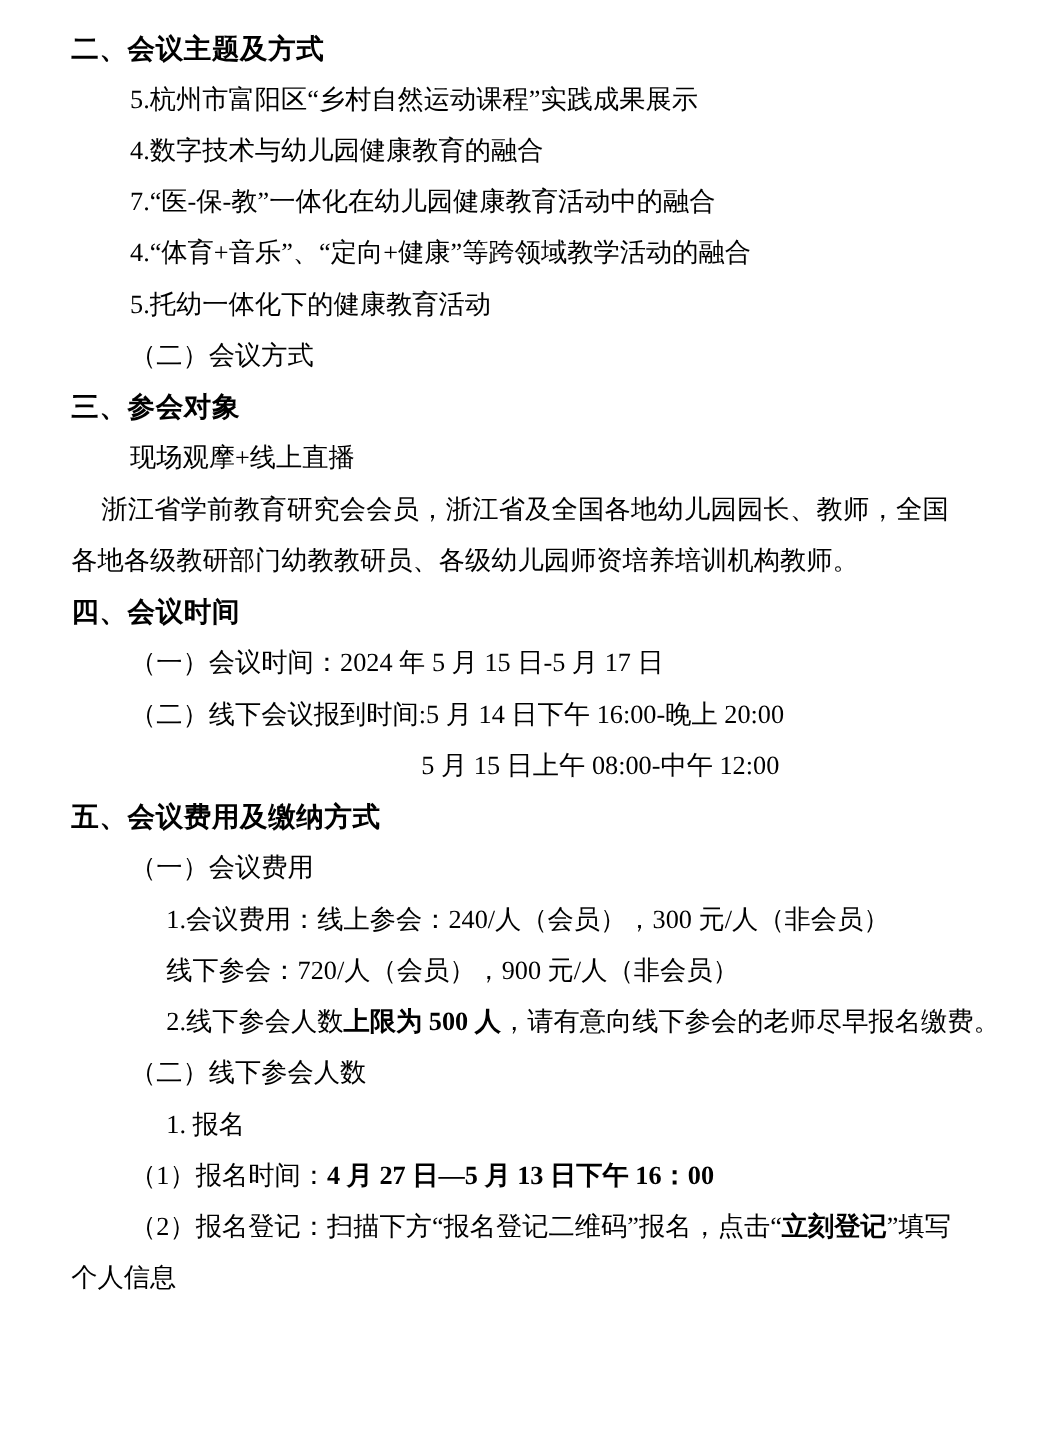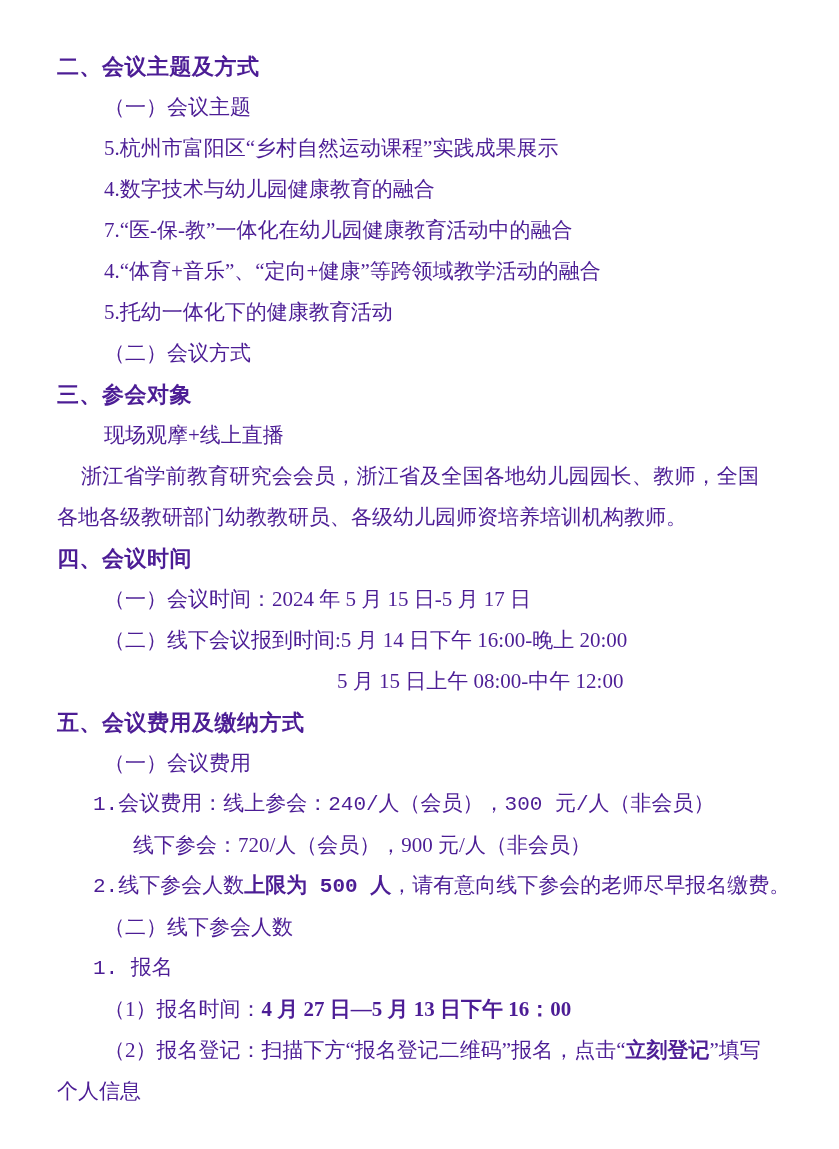--- a/index.html
+++ b/index.html
@@ -1,58 +1,57 @@
 <!DOCTYPE html>
 <html><head>
 <meta charset="utf-8">
 <style>
   html, body { margin: 0; padding: 0; background: #ffffff; }
   .page {
     position: relative;
     width: 839px;
     height: 1149px;
     background: #ffffff;
-    color: #4c1d95;
+    color: #000000;
     box-sizing: border-box;
-    padding: 46px 40px 0 57px;
+    padding: 18px 40px 0 57px;
     font-family: "Liberation Serif", "DejaVu Serif", serif;
     font-size: 21px;
     overflow: hidden;
   }
   .line {
     height: 41px;
     line-height: 41px;
     white-space: nowrap;
   }
   .heading {
     font-family: "Liberation Sans", "DejaVu Sans", sans-serif;
     font-weight: 700;
     font-size: 22px;
     letter-spacing: 0.5px;
   }
   .b { font-weight: 700; }
   .ind-a { margin-left: 47px; }   
-  .ind-b { margin-left: 36px; font-family: Liberation Mono, monospace; }   
+  .ind-b { margin-left: 76px; }   
   .ind-c { margin-left: 76px; }  
   .ind-d { margin-left: 280px; }  
   .jline {
     margin-left: 24px;
     width: 678px;
     text-align: justify;
     text-align-last: justify;
     white-space: normal;
   }
 </style>
 </head>
 <body>
 
 <div class="page">
 
   <div class="line heading">二、会议主题及方式</div>
-  <div class="line ind-a">（一）会议主题</div>
   <div class="line ind-a">5.杭州市富阳区“乡村自然运动课程”实践成果展示</div>
   <div class="line ind-a">4.数字技术与幼儿园健康教育的融合</div>
   <div class="line ind-a">7.“医-保-教”一体化在幼儿园健康教育活动中的融合</div>
   <div class="line ind-a">4.“体育+音乐”、“定向+健康”等跨领域教学活动的融合</div>
   <div class="line ind-a">5.托幼一体化下的健康教育活动</div>
   <div class="line ind-a">（二）会议方式</div>
   <div class="line heading">三、参会对象</div>
 
   <div class="line ind-a">现场观摩+线上直播</div>
   <div class="line jline">浙江省学前教育研究会会员，浙江省及全国各地幼儿园园长、教师，全国</div>

